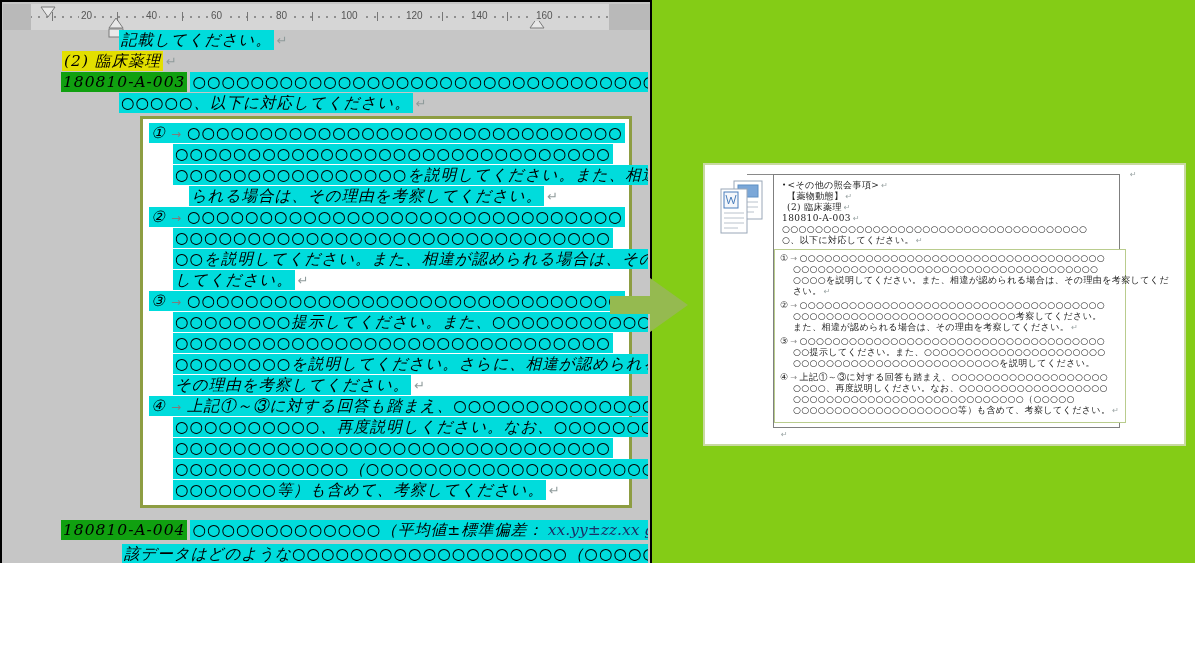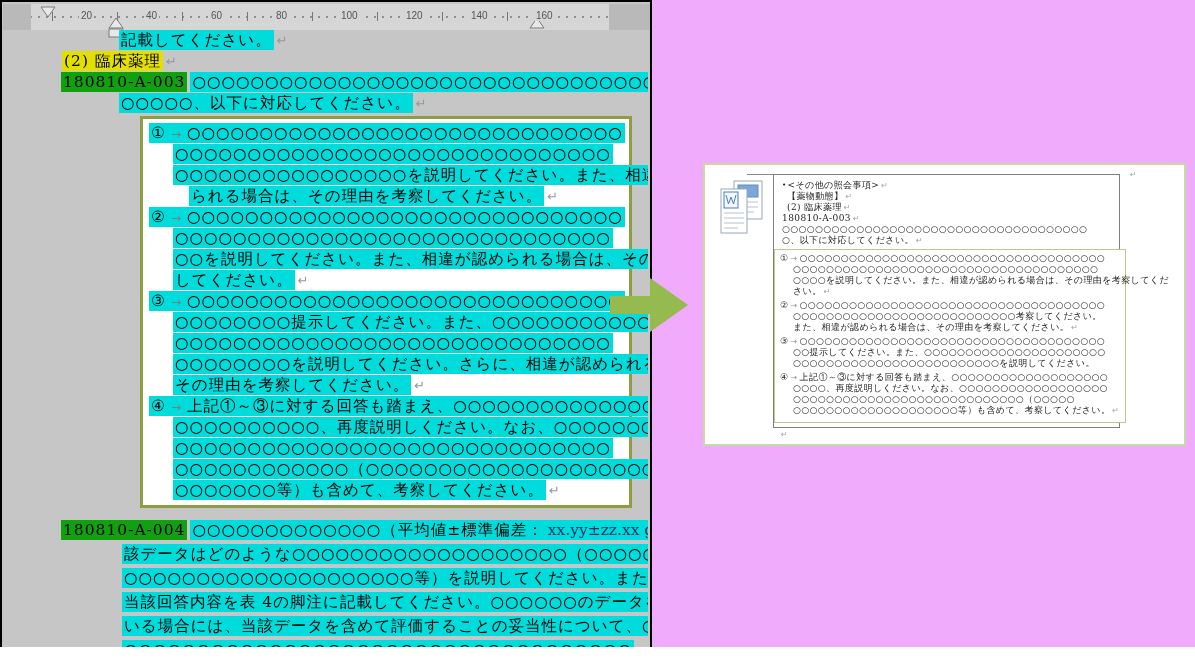--- a/index.html
+++ b/index.html
@@ -1,32 +1,32 @@
 <!DOCTYPE html>
 <html><head>
 <meta charset="utf-8">
 <style>
   html,body{margin:0;padding:0;background:#fff;}
-  .canvas{position:relative;width:1195px;height:647px;background:#f0abfc;overflow:hidden;
+  .canvas{position:relative;width:1195px;height:563px;background:#84cc16;overflow:hidden;
           font-family:"DejaVu Serif",serif;}
 
   
   .word-panel{position:absolute;left:0;top:0;width:652px;height:669px;background:#c6c6c6;
               border:2px solid #000;box-sizing:border-box;overflow:hidden;}
   .ruler{position:relative;height:26px;margin:2px 1px 0 1px;background:#d6d6d6;
          background-image:radial-gradient(circle at 4px 13px,#8f8f8f 0.8px,transparent 1.2px);
          background-size:8px 26px;font-family:"Liberation Sans",sans-serif;}
   .ruler .rmargin{position:absolute;top:0;height:26px;background:#b9b9b9;}
   .ruler .rnum{position:absolute;top:6px;font-size:10px;color:#555;background:#d6d6d6;padding:0 2px;}
   .ruler .rtick{position:absolute;top:8px;width:1px;height:9px;background:#777;}
   .rmarkers{position:absolute;left:0;top:0;width:652px;height:40px;pointer-events:none;}
 
   .doc-area{position:absolute;left:2px;top:28px;right:2px;bottom:0;overflow:hidden;
             font-size:15.5px;color:#000;letter-spacing:1px;}
-  .row{white-space:nowrap;height:21px;line-height:21px;}
+  .row{white-space:nowrap;height:21px;line-height:21px;font-style:italic;}
   .hl{padding:1px 2px;}
   .hl-cyan{background:#00dcdc;}
   .hl-yellow{background:#e3df00;}
   .hl-green{background:#10a010;margin-right:3px;}
   .lat{color:#1c2f66;letter-spacing:0;}
   .pilcrow{color:#8f9b9b;font-size:13px;padding-left:3px;font-family:"DejaVu Sans",sans-serif;}
   .tabarrow{color:#7d7d7d;font-size:12px;padding:0 5px;font-family:"DejaVu Sans",sans-serif;}
 
   .callout-box{margin:2px 14px 6px 136px;border:3px solid #8d9d42;background:#fff;
                padding:4px 0 4px 0;width:492px;box-sizing:border-box;}

